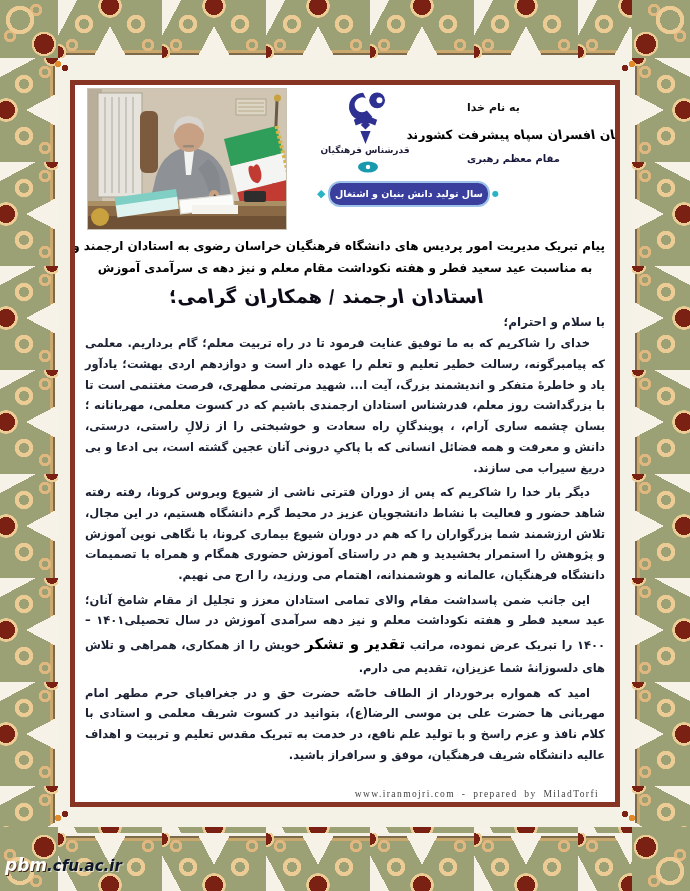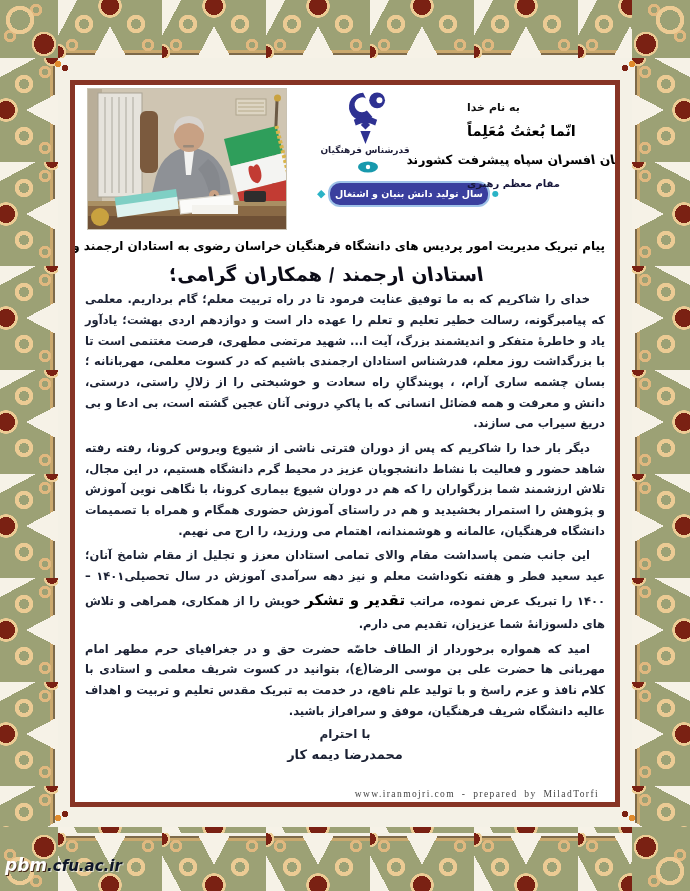--- a/index.html
+++ b/index.html
@@ -172,43 +172,39 @@
           <circle cx="11" cy="6" r="2.2" fill="#fff"></circle>
         </svg>
         <div class="banner">
           <span class="tip-l">◆</span>
           <span>سال تولید دانش بنیان و اشتغال زایی</span>
           <span class="tip-r">●</span>
         </div>
 
         <div class="quote-col">
           <div class="bism">به نام خدا</div>
-          <div class="hadith">انّما بُعثتُ مُعَلِماً</div>
           <div class="quote"><span class="callig">معلمان افسران سپاه پیشرفت کشورند</span></div>
           <div class="attrib">مقام معظم رهبری</div>
         </div>
       </div>
 
       <div class="title">
         <div>پیام تبریک مدیریت امور پردیس های دانشگاه فرهنگیان خراسان رضوی به استادان ارجمند و همکاران گرامی</div>
+        <div>به مناسبت عید سعید فطر و هفته نکوداشت مقام معلم و نیز دهه ی سرآمدی آموزش</div>
       </div>
 
       <div class="salutation"><span>استادان ارجمند / همکاران گرامی؛</span></div>
 
+      <div class="greeting">با سلام و احترام؛</div>
 
       <p class="body">خدای را شاکریم که به ما توفیق عنایت فرمود تا در راه تربیت معلم؛ گام برداریم. معلمی که پیامبرگونه، رسالت خطیر تعلیم و تعلم را عهده دار است و دوازدهم اردی بهشت؛ یادآور یاد و خاطرهٔ متفکر و اندیشمند بزرگ، آیت ا... شهید مرتضی مطهری، فرصت مغتنمی است تا با بزرگداشت روز معلم، قدرشناس استادان ارجمندی باشیم که در کسوت معلمی، مهربانانه ؛ بسان چشمه ساری آرام، ، پویندگانِ راه سعادت و خوشبختی را از زلالِ راستی، درستی، دانش و معرفت و همه فضائل انسانی که با پاکیِ درونی آنان عجین گشته است، بی ادعا و بی دریغ سیراب می سازند.</p>
       <p class="body">دیگر بار خدا را شاکریم که پس از دوران فترتی ناشی از شیوع ویروس کرونا، رفته رفته شاهد حضور و فعالیت با نشاط دانشجویان عزیز در محیط گرم دانشگاه هستیم، در این مجال، تلاش ارزشمند شما بزرگواران را که هم در دوران شیوع بیماری کرونا، با نگاهی نوین آموزش و پژوهش را استمرار بخشیدید و هم در راستای آموزش حضوری همگام و همراه با تصمیمات دانشگاه فرهنگیان، عالمانه و هوشمندانه، اهتمام می ورزید، را ارج می نهیم.</p>
       <p class="body"><span>این جانب ضمن پاسداشت مقام والای تمامی استادان معزز و تجلیل از مقام شامخ آنان؛ عید سعید فطر و هفته نکوداشت معلم و نیز دهه سرآمدی آموزش در سال تحصیلی۱۴۰۱ – ۱۴۰۰ را تبریک عرض نموده، مراتب </span><span class="thanks">تقدیر و تشکر</span><span> خویش را از همکاری، همراهی و تلاش های دلسوزانهٔ شما عزیزان، تقدیم می دارم.</span></p>
       <p class="body">امید که همواره برخوردار از الطاف خاصّه حضرت حق و در جغرافیای حرم مطهر امام مهربانی ها حضرت علی بن موسی الرضا(ع)، بتوانید در کسوت شریف معلمی و استادی با کلام نافذ و عزم راسخ و با تولید علم نافع، در خدمت به تبریک مقدس تعلیم و تربیت و اهداف عالیه دانشگاه شریف فرهنگیان، موفق و سرافراز باشید.</p>
 
-      <div class="closing">
-        <div class="regards">با احترام</div>
-        <div class="signer">محمدرضا دیمه کار</div>
-
-      </div>
 
       <div class="credit">www.iranmojri.com - prepared by MiladTorfi</div>
     </div>
   </div>
 
   <div class="watermark">
     <span class="wm-a">pbm</span><span class="wm-b">.cfu.ac.ir</span>
   </div>
 </div>
 

